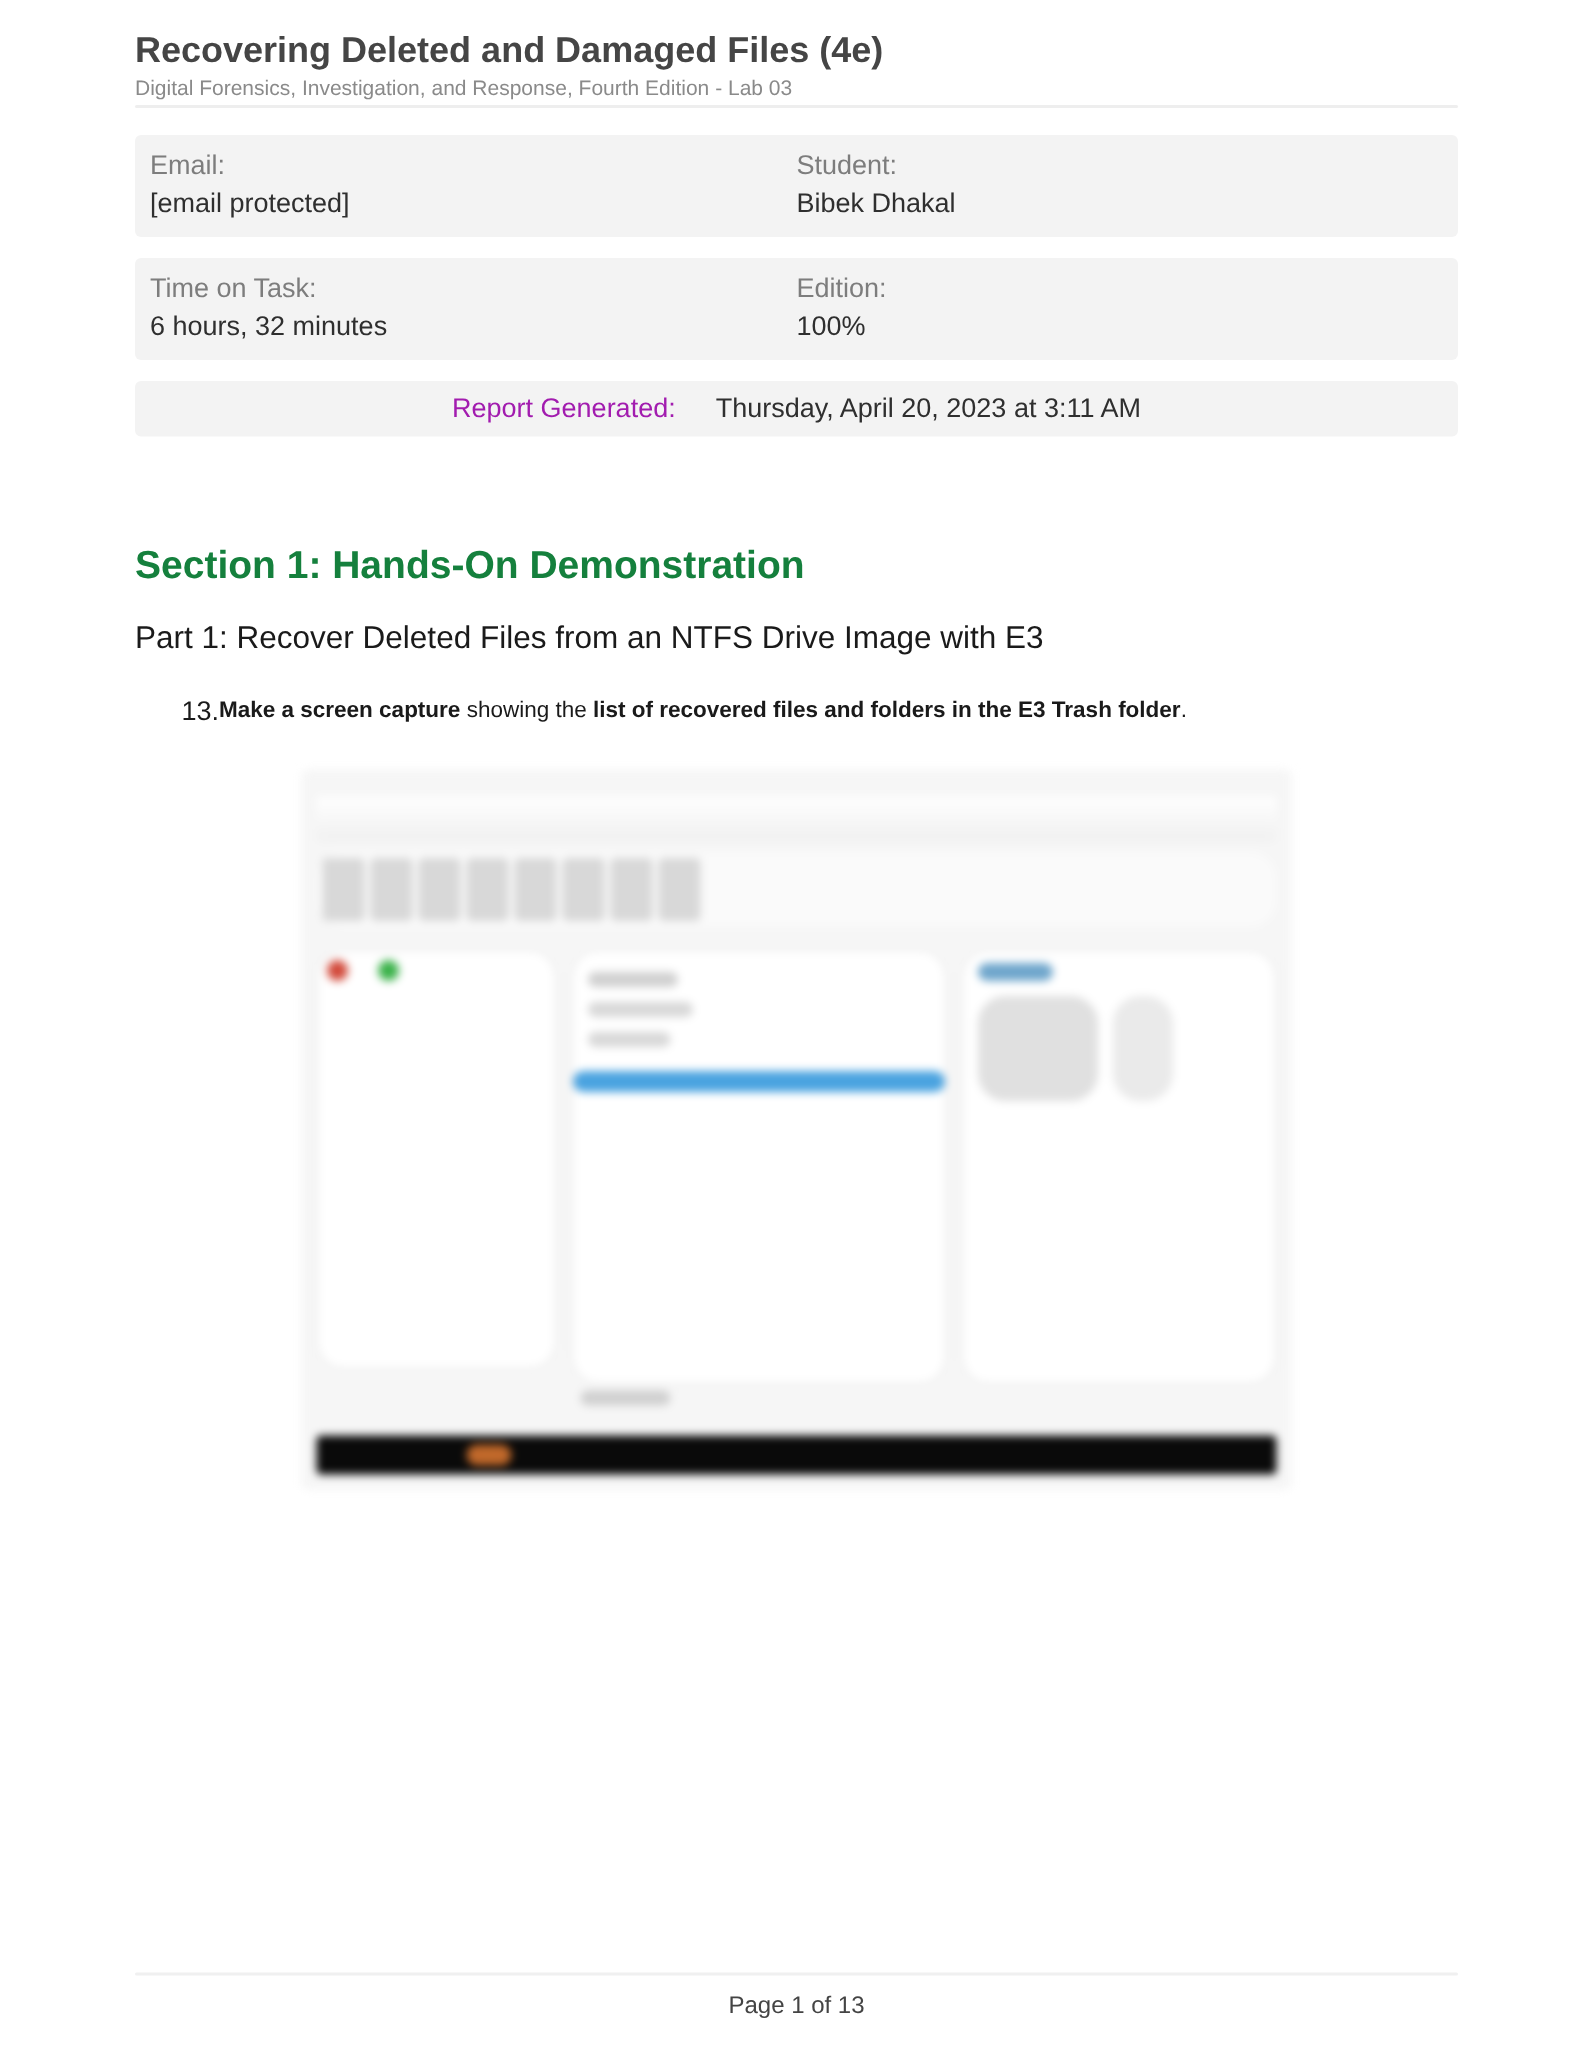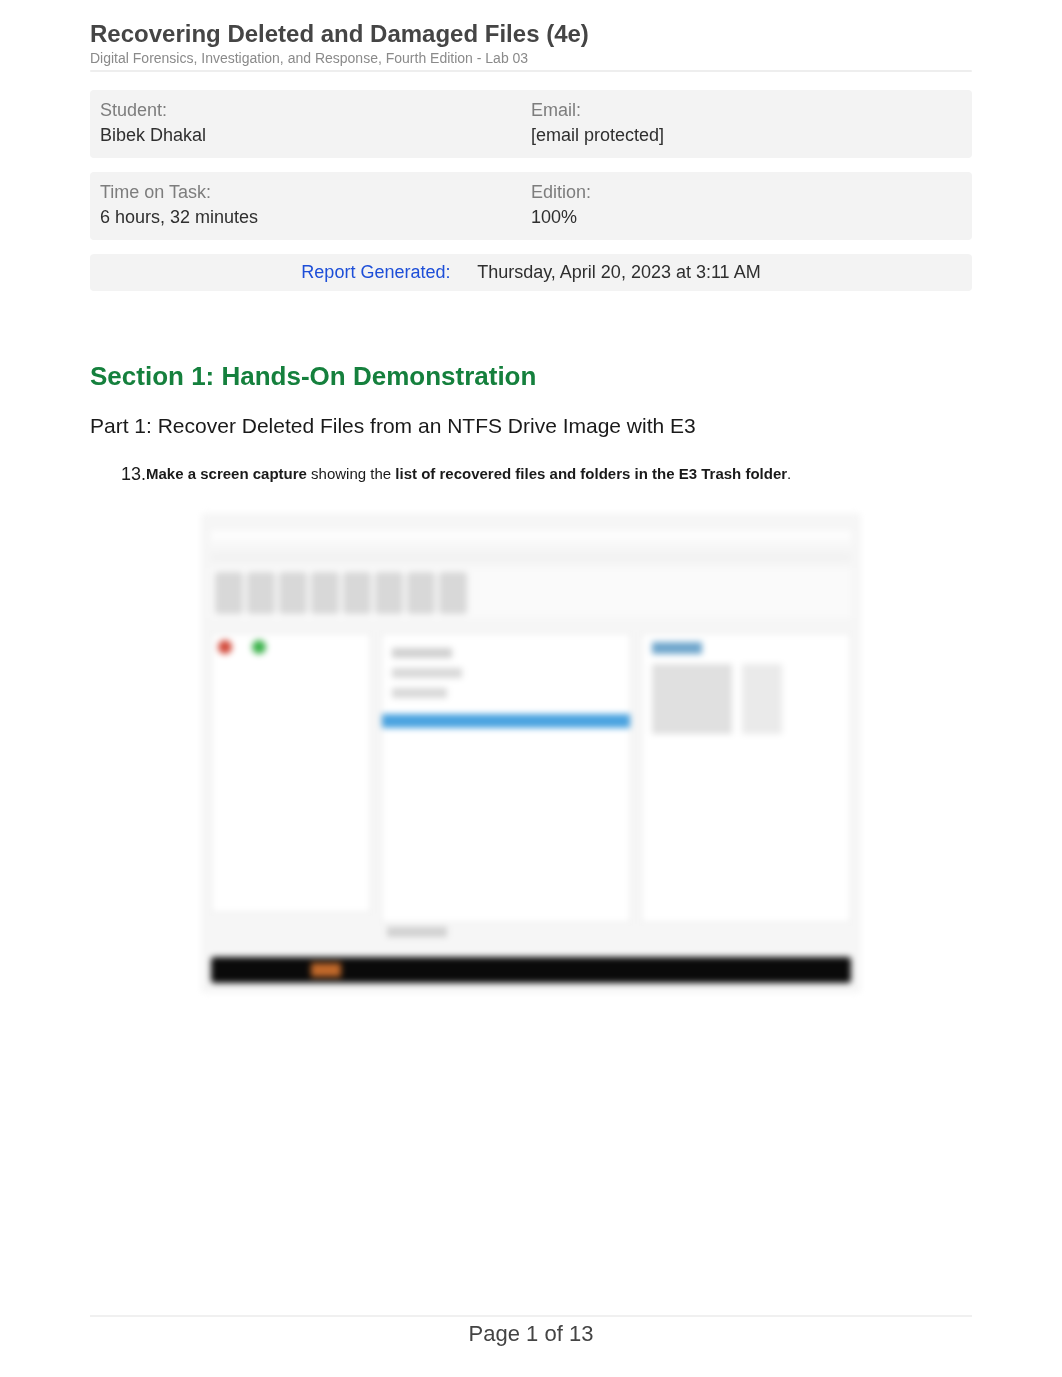--- a/index.html
+++ b/index.html
@@ -1,15 +1,15 @@
 <!DOCTYPE html>
 <html><head>
   <meta charset="utf-8">
   <style>
-    * { margin: 0; padding: 0; box-sizing: border-box; }
+    * { margin: 0; padding: 0; box-sizing: border-box; border-radius: 18px; }
     body {
       font-family: Arial, Helvetica, sans-serif;
       background: #ffffff;
       width: 1062px;
       margin: 0 auto;
       padding: 0;
       color: #333;
     }
     .page {
       padding: 20px 90px 10px 90px;
@@ -55,21 +55,21 @@
     .report-gen {
       background: #f3f3f3;
       border-radius: 4px;
       padding: 8px 10px;
       text-align: center;
       font-size: 18px;
       color: #2f2f2f;
       margin-bottom: 70px;
     }
     .report-gen .rg-label {
-      color: #1d4ed8;
+      color: #a21caf;
       margin-right: 22px;
     }
     .section-title {
       font-size: 26px;
       font-weight: bold;
       color: #15803d;
       margin-bottom: 22px;
     }
     .part-title {
       font-size: 21px;
@@ -165,41 +165,41 @@
       left:90px; right:90px;
       bottom:60px;
       height:2px;
       background:#f0f0f0;
     }
     .page-number{
       position:absolute;
       left:0; right:0;
       bottom:30px;
       text-align:center;
-      font-size:22px;
+      font-size:16px;
       color:#444;
     }
   </style>
 </head>
 <body>
 
 <div class="page">
 
   <div class="header-title">Recovering Deleted and Damaged Files (4e)</div>
   <div class="header-subtitle">Digital Forensics, Investigation, and Response, Fourth Edition - Lab 03</div>
   <div class="header-divider"></div>
 
   <div class="info-block">
     <div class="info-col">
+      <div class="info-label">Email:</div>
+      <div class="info-value">[email protected]</div>
+    </div>
+    <div class="info-col">
       <div class="info-label">Student:</div>
       <div class="info-value">Bibek Dhakal</div>
-    </div>
-    <div class="info-col">
-      <div class="info-label">Email:</div>
-      <div class="info-value">[email protected]</div>
     </div>
   </div>
 
   <div class="info-block">
     <div class="info-col">
       <div class="info-label">Time on Task:</div>
       <div class="info-value">6 hours, 32 minutes</div>
     </div>
     <div class="info-col">
       <div class="info-label">Edition:</div>

